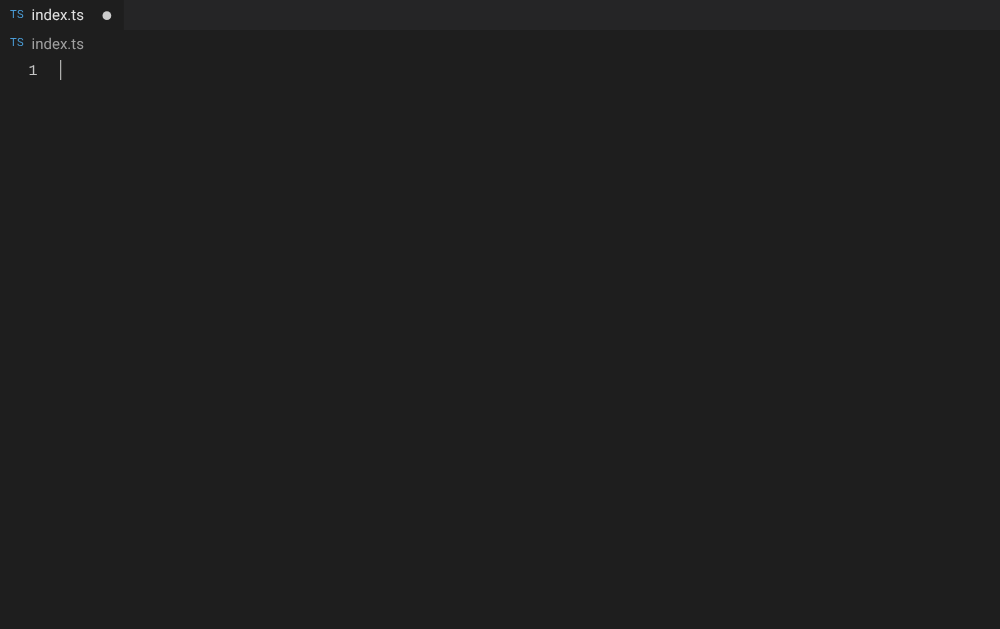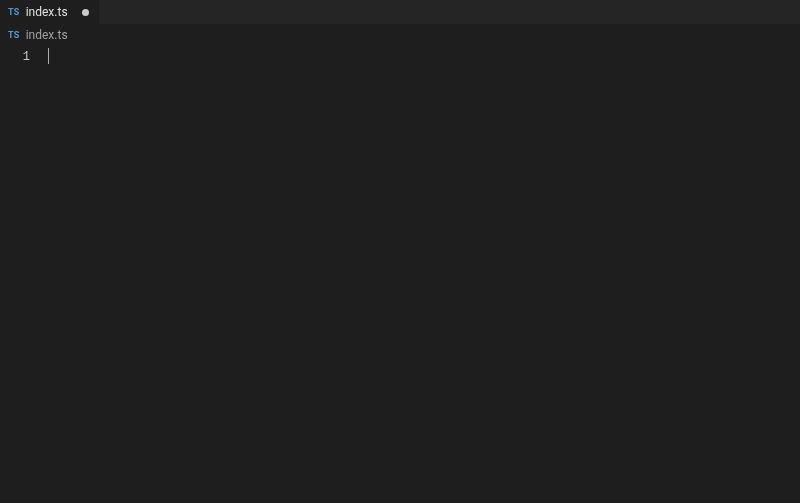--- a/index.html
+++ b/index.html
@@ -23,21 +23,21 @@
     background: #1e1e1e;
     color: #e0e0e0;
     gap: 6px;
     min-width: 100px;
     cursor: pointer;
     border-right: 1px solid #252526;
   }
   .ts-badge {
     color: #4a9cd6;
     font-size: 9px;
-    font-weight: 700;
+    font-weight: 400;
     letter-spacing: 0.3px;
   }
   .tab-label { flex: 1; font-size: 12px; }
   .dirty-dot {
     width: 7px; height: 7px;
     border-radius: 50%;
     background: #cccccc;
   }
   .breadcrumb {
     display: flex;

